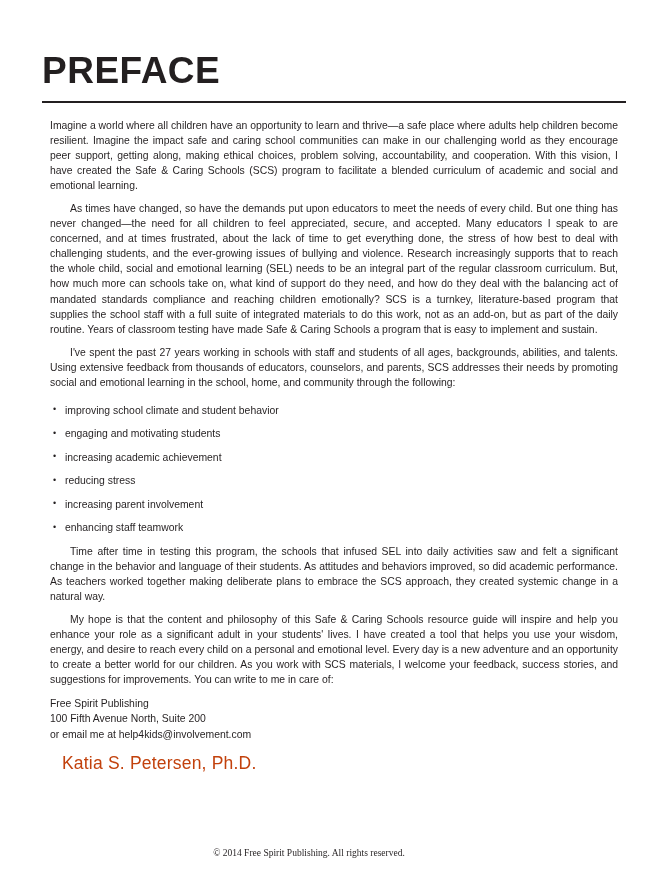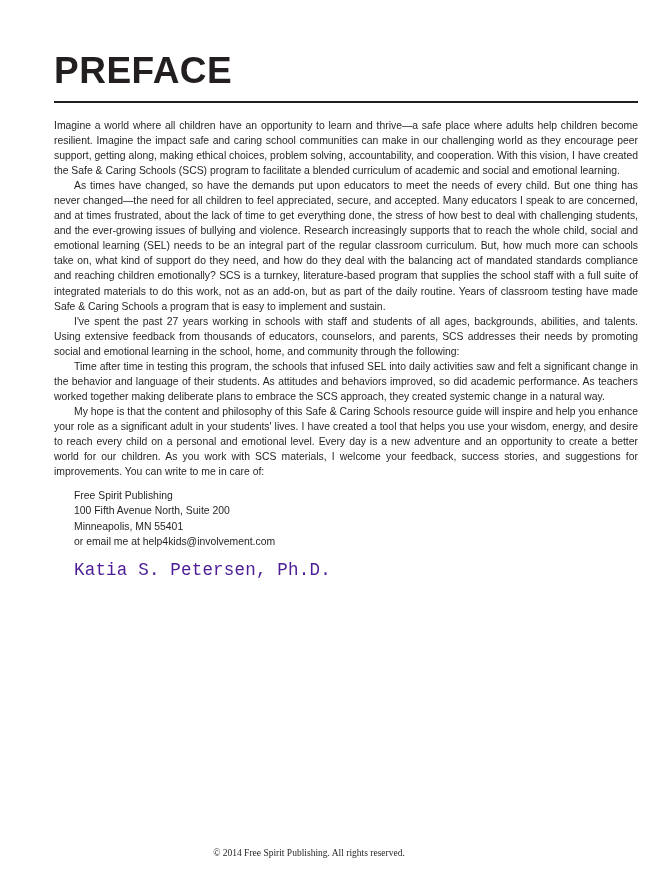--- a/index.html
+++ b/index.html
@@ -16,42 +16,42 @@
     overflow: hidden;
   }
   .page {
     position: absolute;
     left: 0; top: 0;
     width: 665px;
     height: 887px;
   }
   .content {
     position: absolute;
-    left: 54px;
+    left: 42px;
     top: 52px;
     width: 584px;
   }
   .page-title {
     font-size: 37px;
     font-weight: bold;
     letter-spacing: 0.5px;
     line-height: 1.0;
     margin: 0 0 0 0;
     color: #231f20;
     font-family: "Liberation Sans", sans-serif;
   }
   .title-rule {
     width: 584px;
     height: 0;
     border-top: 2.5px solid #231f20;
     margin-top: 12px;
     margin-bottom: 15px;
   }
   p.body-para {
-    margin: 0;
+    margin: 8px;
     font-size: 10.4px;
     line-height: 15.05px;
     text-align: justify;
     text-justify: inter-word;
     color: #231f20;
     hyphens: none;
   }
   p.body-para.indent {
     text-indent: 20px;
   }
@@ -77,36 +77,35 @@
     left: 11px;
     top: -0.5px;
     font-size: 9px;
     color: #231f20;
   }
   .after-list {
     margin-top: 9px;
   }
   .address-block {
     margin-top: 9px;
-    margin-left: 20px;
+    margin-left: 8px;
     font-size: 10.4px;
     line-height: 15.2px;
     color: #231f20;
   }
   .address-block div {
     white-space: pre;
   }
   .signature {
     margin-top: 12px;
     margin-left: 20px;
     font-size: 17.5px;
     line-height: 1.1;
-    color: #4c1d95;
+    color: #c2410c;
     letter-spacing: 0.2px;
-    font-family: Liberation Mono, monospace;
   }
   .footer {
     position: absolute;
     left: 0;
     top: 848px;
     width: 618px;
     text-align: center;
   }
   .footer-copyright {
     font-family: "Liberation Serif", serif;
@@ -132,29 +131,36 @@
     <h1 class="page-title">PREFACE</h1>
 
     <div class="title-rule"></div>
 
     <p class="body-para">Imagine a world where all children have an opportunity to learn and thrive—a safe place where adults help children become resilient. Imagine the impact safe and caring school communities can make in our challenging world as they encourage peer support, getting along, making ethical choices, problem solving, accountability, and cooperation. With this vision, I have created the Safe &amp; Caring Schools (SCS) program to facilitate a blended curriculum of academic and social and emotional learning.</p>
 
     <p class="body-para indent">As times have changed, so have the demands put upon educators to meet the needs of every child. But one thing has never changed—the need for all children to feel appreciated, secure, and accepted. Many educators I speak to are concerned, and at times frustrated, about the lack of time to get everything done, the stress of how best to deal with challenging students, and the ever-growing issues of bullying and violence. Research increasingly supports that to reach the whole child, social and emotional learning (SEL) needs to be an integral part of the regular classroom curriculum. But, how much more can schools take on, what kind of support do they need, and how do they deal with the balancing act of mandated standards compliance and reaching children emotionally? SCS is a turnkey, literature-based program that supplies the school staff with a full suite of integrated materials to do this work, not as an add-on, but as part of the daily routine. Years of classroom testing have made Safe &amp; Caring Schools a program that is easy to implement and sustain.</p>
 
     <p class="body-para indent">I've spent the past 27 years working in schools with staff and students of all ages, backgrounds, abilities, and talents. Using extensive feedback from thousands of educators, counselors, and parents, SCS addresses their needs by promoting social and emotional learning in the school, home, and community through the following:</p>
 
+    <ul class="feature-list">
+      <li>improving school climate and student behavior</li>
+      <li>engaging and motivating students</li>
+      <li>increasing academic achievement</li>
+      <li>reducing stress</li>
+      <li>increasing parent involvement</li>
+      <li>enhancing staff teamwork</li>
+    </ul>
 
     <p class="body-para indent after-list">Time after time in testing this program, the schools that infused SEL into daily activities saw and felt a significant change in the behavior and language of their students. As attitudes and behaviors improved, so did academic performance. As teachers worked together making deliberate plans to embrace the SCS approach, they created systemic change in a natural way.</p>
 
     <p class="body-para indent">My hope is that the content and philosophy of this Safe &amp; Caring Schools resource guide will inspire and help you enhance your role as a significant adult in your students' lives. I have created a tool that helps you use your wisdom, energy, and desire to reach every child on a personal and emotional level. Every day is a new adventure and an opportunity to create a better world for our children. As you work with SCS materials, I welcome your feedback, success stories, and suggestions for improvements. You can write to me in care of:</p>
 
     <div class="address-block">
       <div>Free Spirit Publishing</div>
       <div>100 Fifth Avenue North, Suite 200</div>
-      <div>Minneapolis, MN 55401</div>
       <div>or email me at help4kids@involvement.com</div>
     </div>
 
     <div class="signature">Katia S. Petersen, Ph.D.</div>
 
   </div>
 
   <div class="footer">
     <div class="footer-copyright">© 2014 Free Spirit Publishing. All rights reserved.</div>
   </div>

